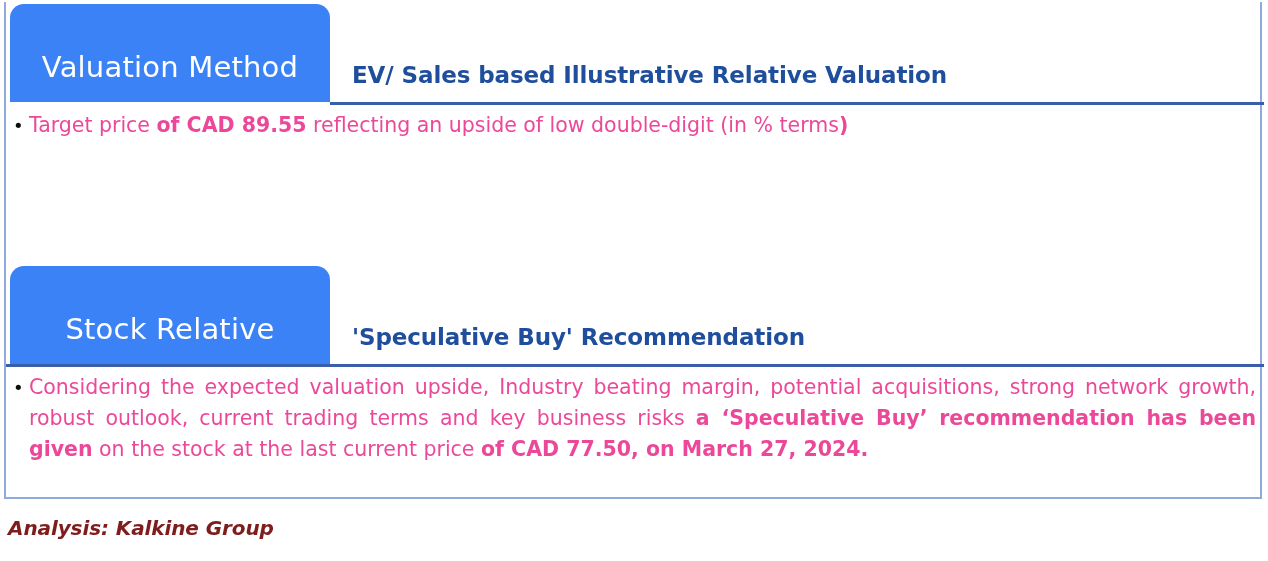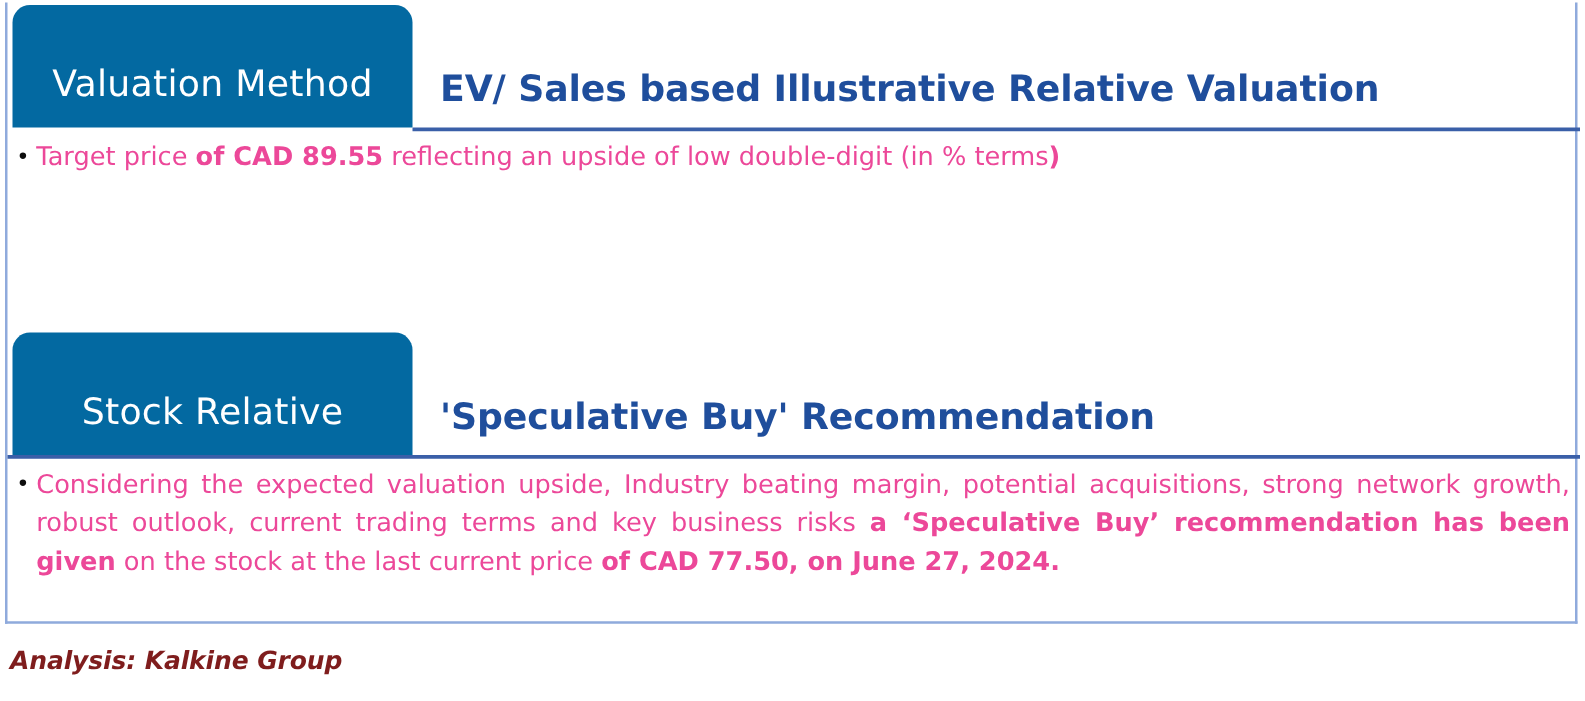--- a/index.html
+++ b/index.html
@@ -43,21 +43,21 @@
   .section-valuation { top: 0px; }
   .section-summary { top: 262px; }
 
   
   .tab {
     position: absolute;
     left: 10px;
     top: 4px;
     width: 320px;
     height: 98px;
-    background: #0369a1;
+    background: #3b82f6;
     border-radius: 14px 14px 0 0;
     box-sizing: border-box;
     z-index: 3;
   }
   .tab-label {
     position: absolute;
     left: 0;
     right: 0;
     bottom: 20px;
     text-align: center;
@@ -75,21 +75,21 @@
     left: 330px;
     right: 8px;
     top: 4px;
     height: 98px;
   }
   .head-title {
     position: absolute;
     left: 22px;
     bottom: 14px;
     color: #1f4e9c;
-    font-size: 29px;
+    font-size: 23px;
     font-weight: bold;
     letter-spacing: -0.1px;
     white-space: nowrap;
   }
 
   
   .divider {
     position: absolute;
     left: 330px;
     right: 4px;
@@ -181,20 +181,20 @@
   <div class="section section-summary">
     <div class="tab">
       <div class="tab-label">Stock Relative</div>
     </div>
     <div class="head-row">
       <div class="head-title">'Speculative Buy' Recommendation</div>
     </div>
     <div class="divider-full"></div>
     <div class="body">
       <ul class="bullets">
-        <li><span>Considering the expected valuation upside, Industry beating margin, potential acquisitions, strong network growth, robust outlook, current trading terms and key business risks </span><b>a ‘Speculative Buy’ recommendation has been given</b><span> on the stock at the last current price </span><b>of CAD 77.50, on June 27, 2024.</b></li>
+        <li><span>Considering the expected valuation upside, Industry beating margin, potential acquisitions, strong network growth, robust outlook, current trading terms and key business risks </span><b>a ‘Speculative Buy’ recommendation has been given</b><span> on the stock at the last current price </span><b>of CAD 77.50, on March 27, 2024.</b></li>
       </ul>
     </div>
   </div>
 
   <div class="footer">Analysis: Kalkine Group</div>
 
 </div>
 
 </body></html>

